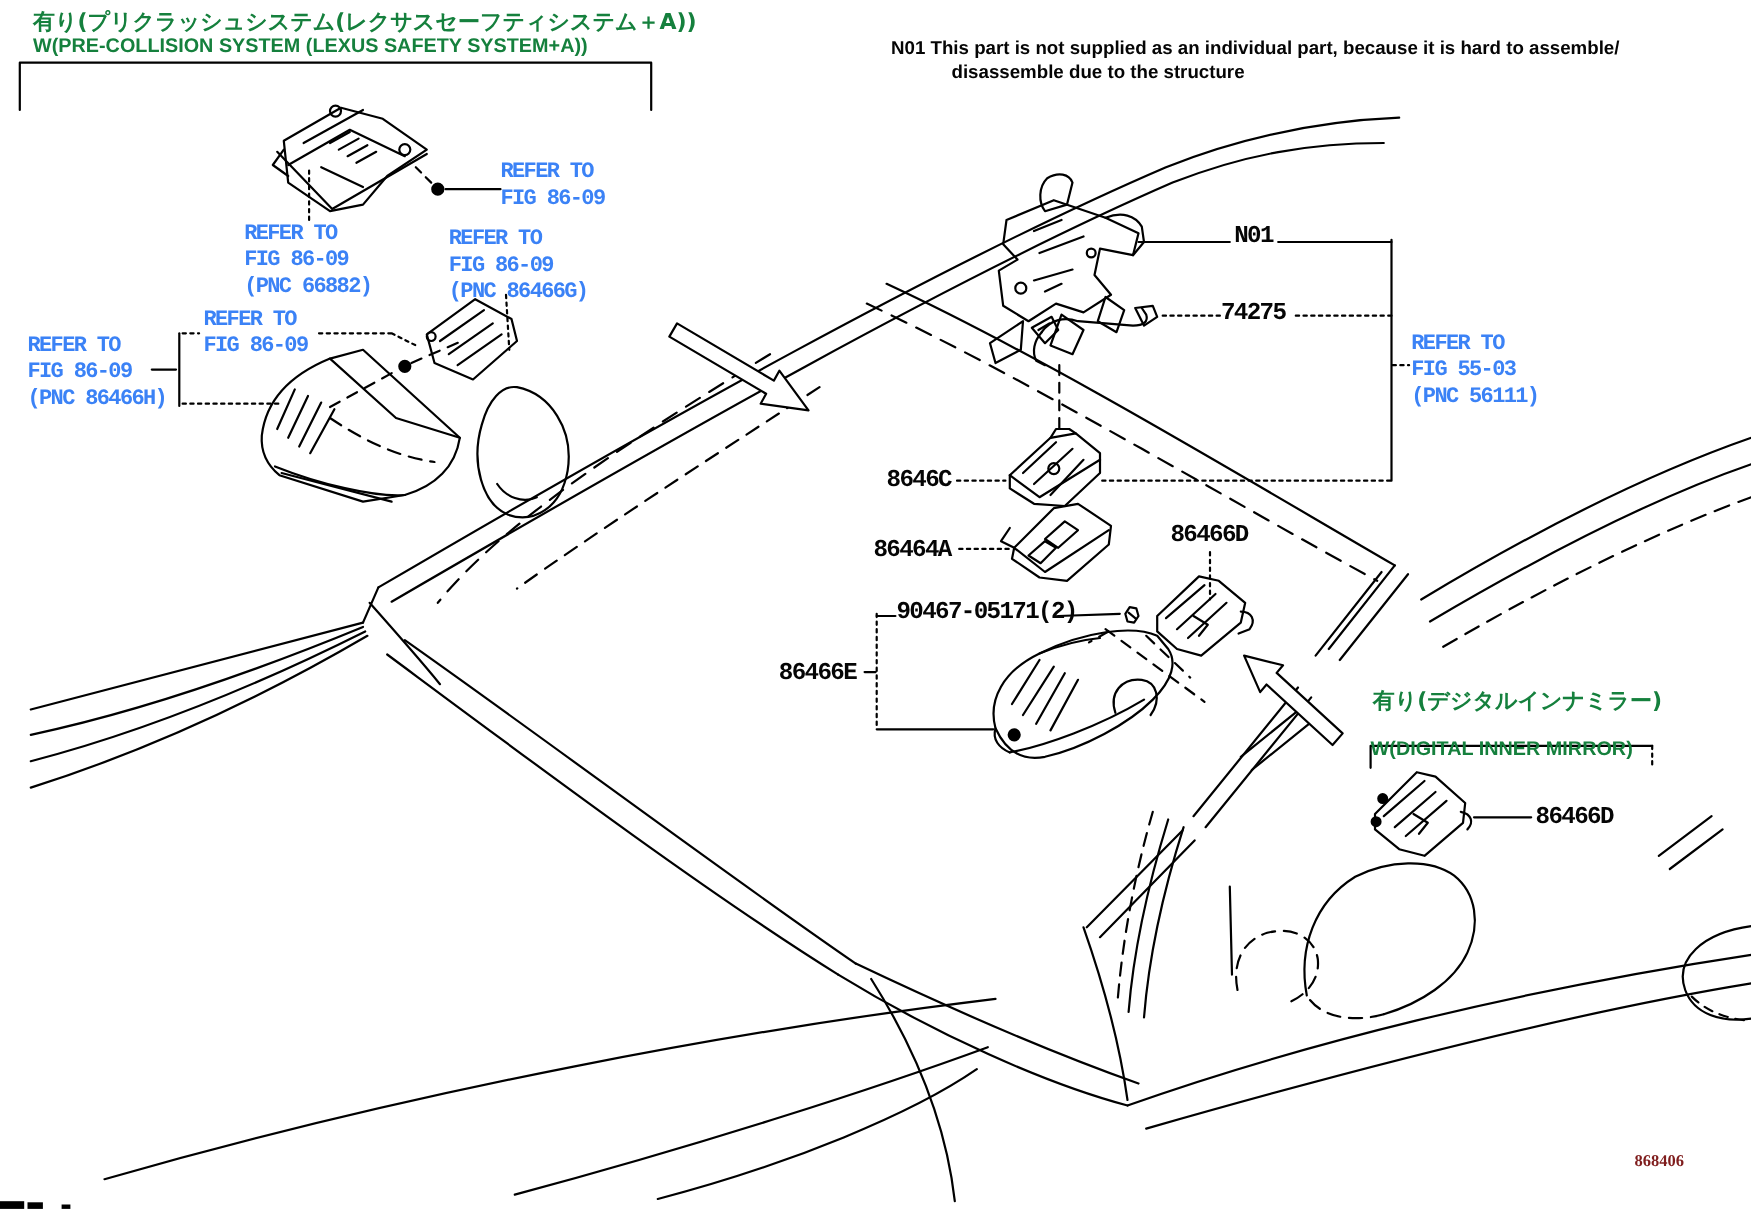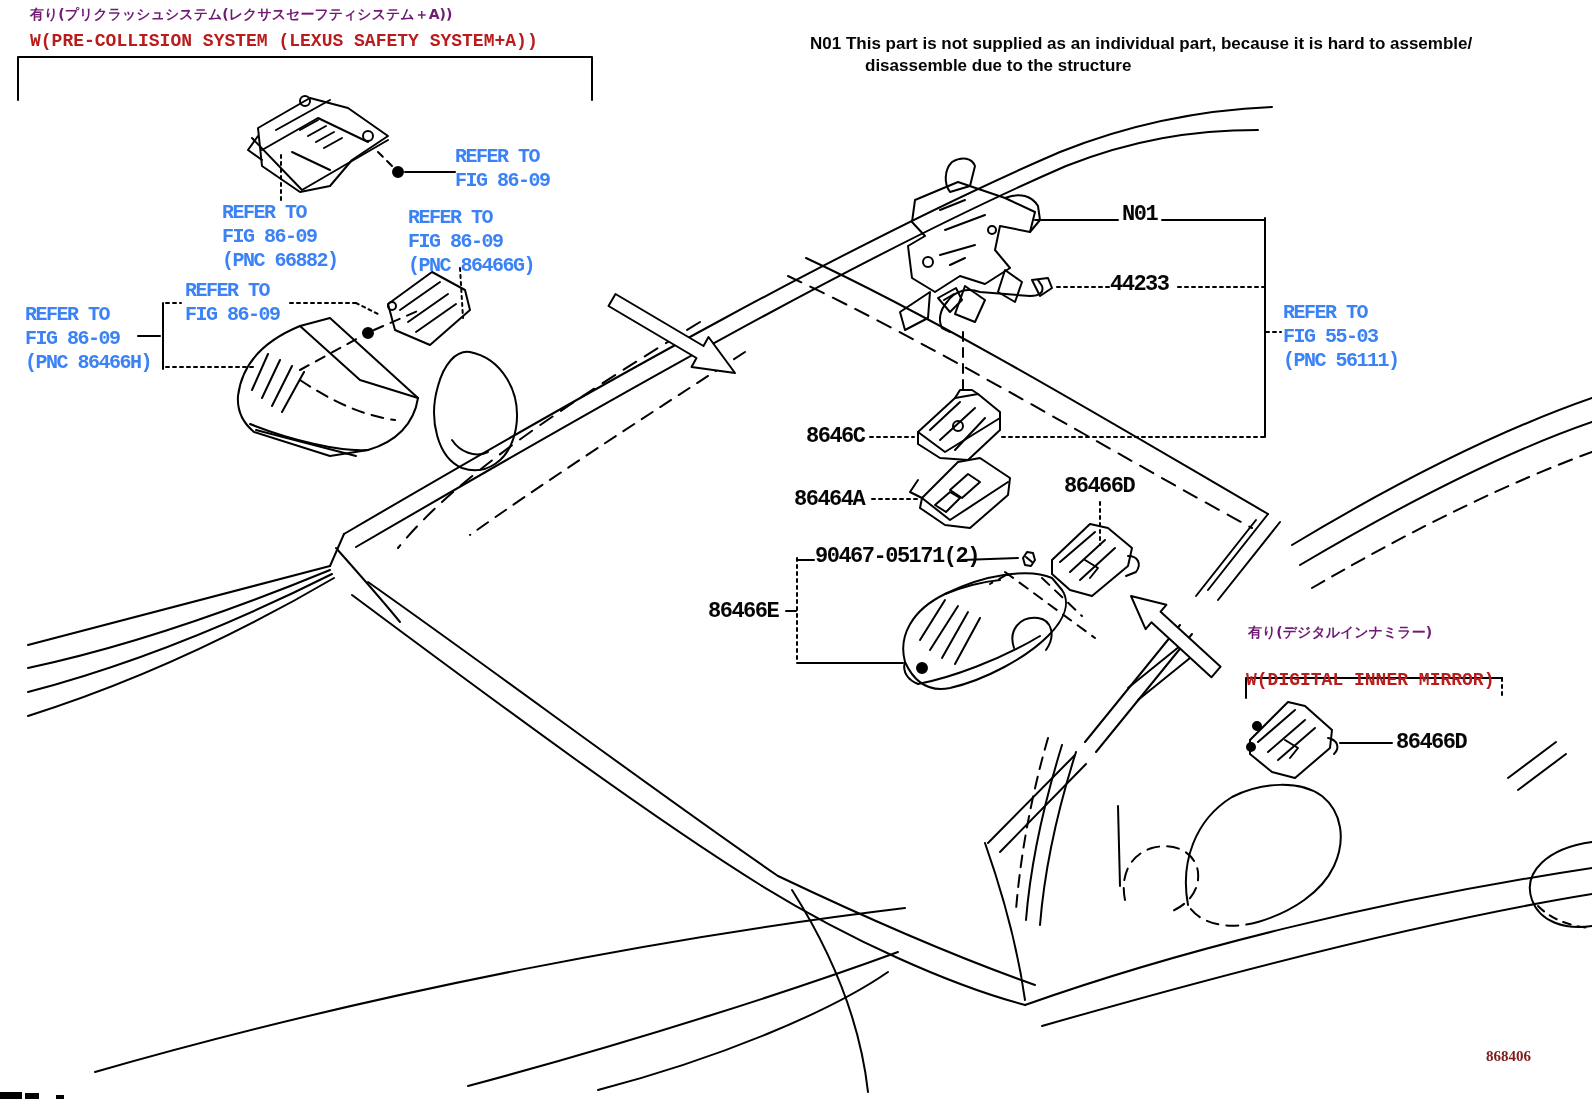--- a/index.html
+++ b/index.html
@@ -4,22 +4,22 @@
 <style>
   html,body{margin:0;padding:0;background:#fff;}
   .stage{position:relative;width:1592px;height:1099px;background:#fff;overflow:hidden;
          font-family:"Liberation Sans",sans-serif;color:#000;}
   .stage svg{position:absolute;left:0;top:0;}
   .lbl{position:absolute;white-space:nowrap;}
   .mono{font-family:"Liberation Mono",monospace;font-weight:bold;font-size:20px;
         line-height:24px;letter-spacing:-1.5px;color:#3b82f6;}
   .mono-big{font-family:"Liberation Mono",monospace;font-weight:bold;font-size:22px;
         line-height:26px;letter-spacing:-1.5px;color:#050505;}
-  .jp{font-family:"DejaVu Sans",sans-serif;font-weight:bold;font-size:14px;color:#701a75;}
-  .ensans{font-family:Liberation Mono, monospace;font-weight:bold;font-size:18px;color:#b91c1c;}
+  .jp{font-family:"DejaVu Sans",sans-serif;font-weight:bold;font-size:20px;color:#15803d;}
+  .ensans{font-family:Liberation Sans, sans-serif;font-weight:bold;font-size:18px;color:#15803d;}
   .ennote{font-family:"Liberation Sans",sans-serif;font-weight:bold;font-size:17px;color:#050505;}
   .serifnum{font-family:"Liberation Serif",serif;font-weight:bold;font-size:15px;color:#7f1d1d;}
   .cornerbar{position:absolute;background:#000;}
 </style>
 </head>
 <body>
 
 <div class="stage">
 
 <svg width="1592" height="1099" viewBox="0 0 1592 1099">
@@ -250,21 +250,21 @@
   </div>
 
   <div class="lbl mono" style="left:25px;top:303px;">
     <div>REFER TO</div>
     <div>FIG 86-09</div>
     <div>(PNC 86466H)</div>
   </div>
 
   <div class="lbl mono-big" style="left:1122px;top:202px;">N01</div>
 
-  <div class="lbl mono-big" style="left:1110px;top:272px;">44233</div>
+  <div class="lbl mono-big" style="left:1110px;top:272px;">74275</div>
 
   <div class="lbl mono" style="left:1283px;top:301px;">
     <div>REFER TO</div>
     <div>FIG 55-03</div>
     <div>(PNC 56111)</div>
   </div>
 
   <div class="lbl mono-big" style="left:806px;top:424px;">8646C</div>
 
   <div class="lbl mono-big" style="left:794px;top:487px;">86464A</div>

